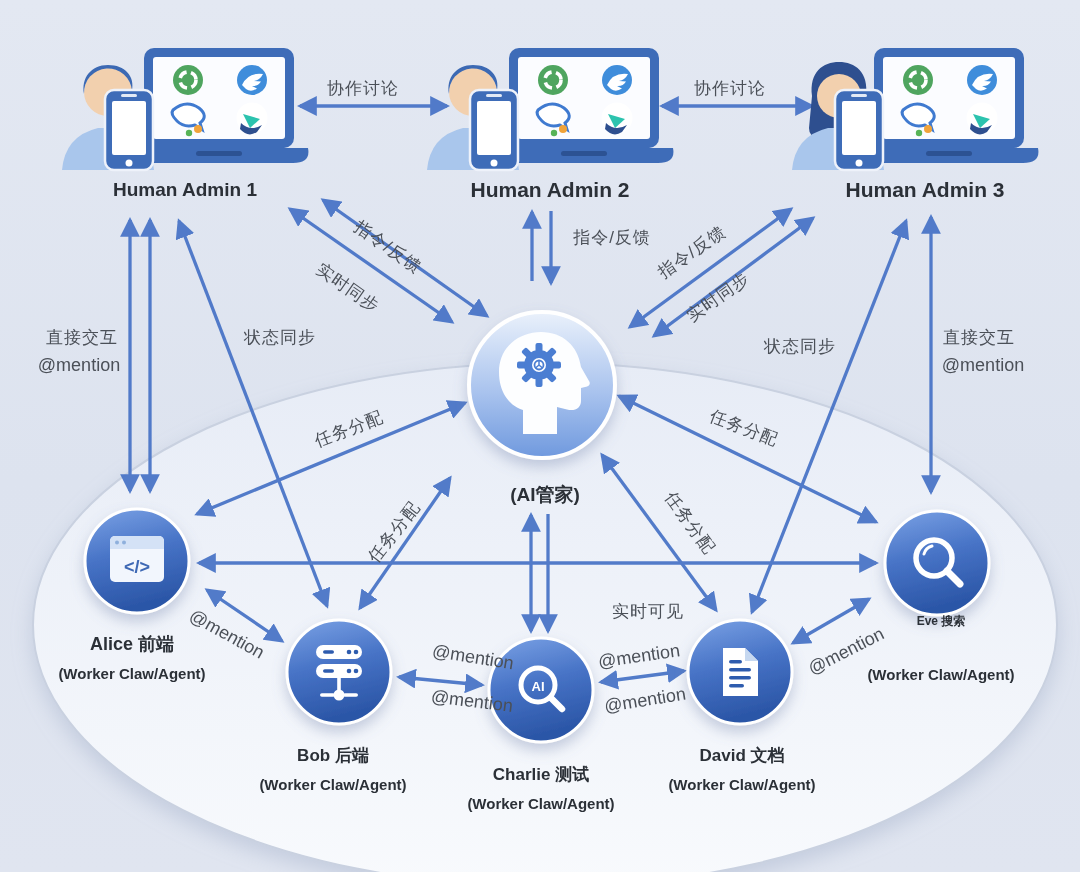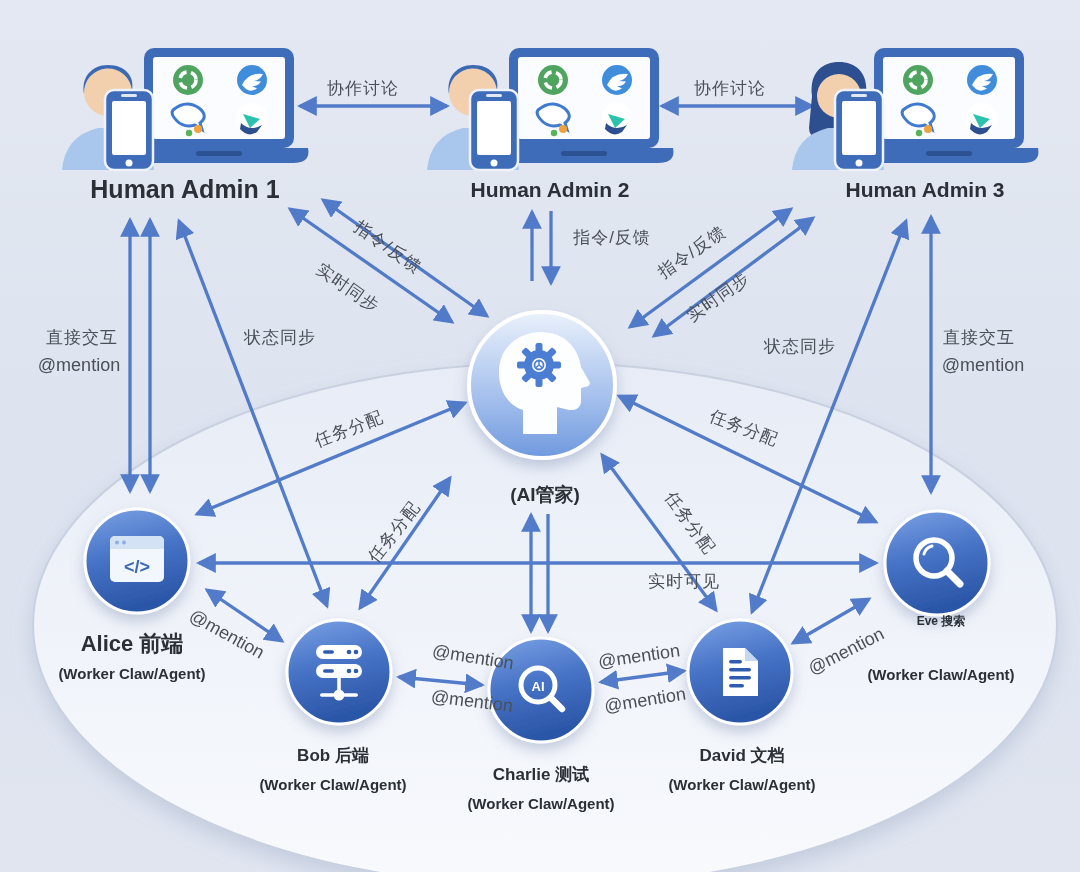--- a/index.html
+++ b/index.html
@@ -207,27 +207,27 @@
     <g transform="translate(937,563)" filter="url(#sh)">
       <circle r="52" fill="url(#wg)" stroke="#ffffff" stroke-width="3"></circle>
       <g>
         <circle cx="-3" cy="-5" r="18" fill="none" stroke="#ffffff" stroke-width="5.5"></circle>
         <path d="M-13,-9 a11,11 0 0 1 8,-8" stroke="#ffffff" stroke-width="3" fill="none" stroke-linecap="round"></path>
         <path d="M10,8 L23,21" stroke="#ffffff" stroke-width="7" stroke-linecap="round"></path>
       </g>
     </g>
   </svg>
 
-  <div class="nname" style="left:185px;top:189px;font-size:25px;">Human Admin 1</div>
+  <div class="nname" style="left:185px;top:189px;font-size:19px;">Human Admin 1</div>
   <div class="nname" style="left:550px;top:189px;font-size:21px;">Human Admin 2</div>
   <div class="nname" style="left:915px;top:189px;font-size:21px;padding-left:20px;">Human Admin 3</div>
 
   <div class="nname" style="left:545px;top:494px;font-size:19px;">(AI管家)</div>
 
-  <div class="nname" style="left:132px;top:644px;font-size:22px;text-align:center;">Alice 前端</div>
+  <div class="nname" style="left:132px;top:644px;font-size:18px;text-align:center;">Alice 前端</div>
   <div class="nname" style="left:132px;top:673px;font-size:15px;">(Worker Claw/Agent)</div>
   <div class="nname" style="left:333px;top:755px;font-size:17px;">Bob 后端</div>
   <div class="nname" style="left:333px;top:784px;font-size:15px;">(Worker Claw/Agent)</div>
   <div class="nname" style="left:541px;top:774px;font-size:17px;">Charlie 测试</div>
   <div class="nname" style="left:541px;top:803px;font-size:15px;">(Worker Claw/Agent)</div>
   <div class="nname" style="left:742px;top:755px;font-size:17px;">David 文档</div>
   <div class="nname" style="left:742px;top:784px;font-size:15px;">(Worker Claw/Agent)</div>
   <div class="nname" style="left:941px;top:621px;font-size:12px;text-align:right;">Eve 搜索</div>
   <div class="nname" style="left:941px;top:674px;font-size:15px;">(Worker Claw/Agent)</div>
 
@@ -244,21 +244,21 @@
   <div class="lbl mn" style="left:79px;top:365px;transform:translate(-50%,-50%);">@mention</div>
   <div class="lbl zh" style="left:280px;top:337px;transform:translate(-50%,-50%);">状态同步</div>
   <div class="lbl zh" style="left:800px;top:346px;transform:translate(-50%,-50%);">状态同步</div>
   <div class="lbl zh" style="left:979px;top:337px;transform:translate(-50%,-50%);">直接交互</div>
   <div class="lbl mn" style="left:983px;top:365px;transform:translate(-50%,-50%);">@mention</div>
 
   <div class="lbl zh" style="left:349px;top:429px;transform:translate(-50%,-50%) rotate(-21deg);">任务分配</div>
   <div class="lbl zh" style="left:394px;top:532px;transform:translate(-50%,-50%) rotate(-52deg);">任务分配</div>
   <div class="lbl zh" style="left:690px;top:523px;transform:translate(-50%,-50%) rotate(54deg);">任务分配</div>
   <div class="lbl zh" style="left:744px;top:428px;transform:translate(-50%,-50%) rotate(21deg);">任务分配</div>
-  <div class="lbl zh" style="left:648px;top:581px;transform:translate(-50%,-50%);margin-left:36px;">实时可见</div>
+  <div class="lbl zh" style="left:648px;top:611px;transform:translate(-50%,-50%);">实时可见</div>
 
   <div class="lbl mn" style="left:227px;top:634px;transform:translate(-50%,-50%) rotate(29deg);">@mention</div>
   <div class="lbl mn" style="left:473px;top:657px;transform:translate(-50%,-50%) rotate(9deg);">@mention</div>
   <div class="lbl mn" style="left:472px;top:701px;transform:translate(-50%,-50%) rotate(7deg);">@mention</div>
   <div class="lbl mn" style="left:639px;top:656px;transform:translate(-50%,-50%) rotate(-8deg);">@mention</div>
   <div class="lbl mn" style="left:645px;top:700px;transform:translate(-50%,-50%) rotate(-9deg);">@mention</div>
   <div class="lbl mn" style="left:846px;top:651px;transform:translate(-50%,-50%) rotate(-27deg);">@mention</div>
 
 </div>
 

